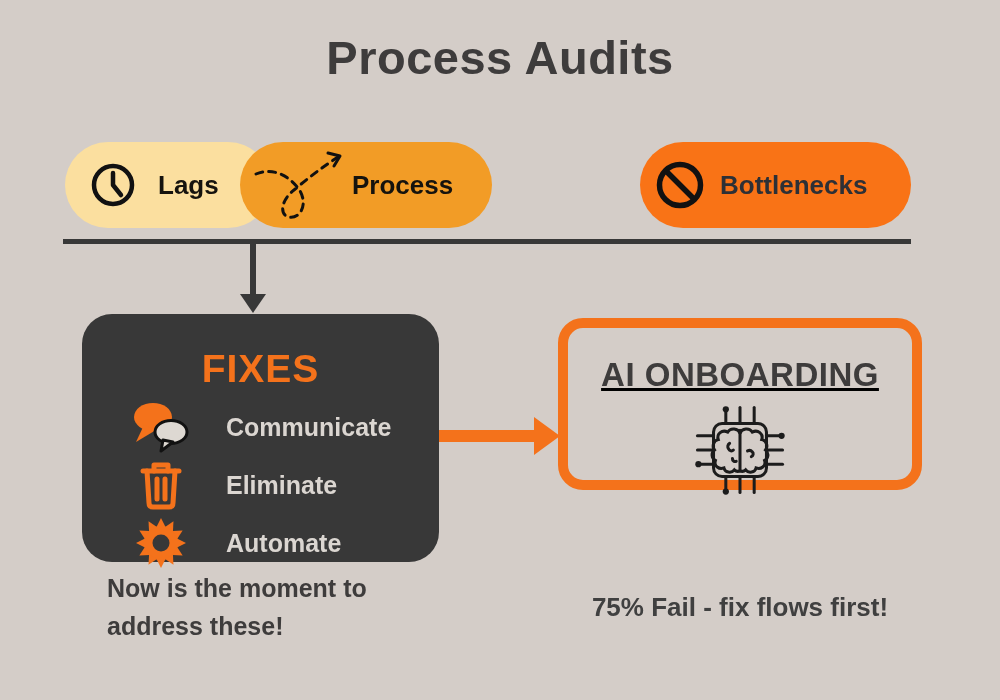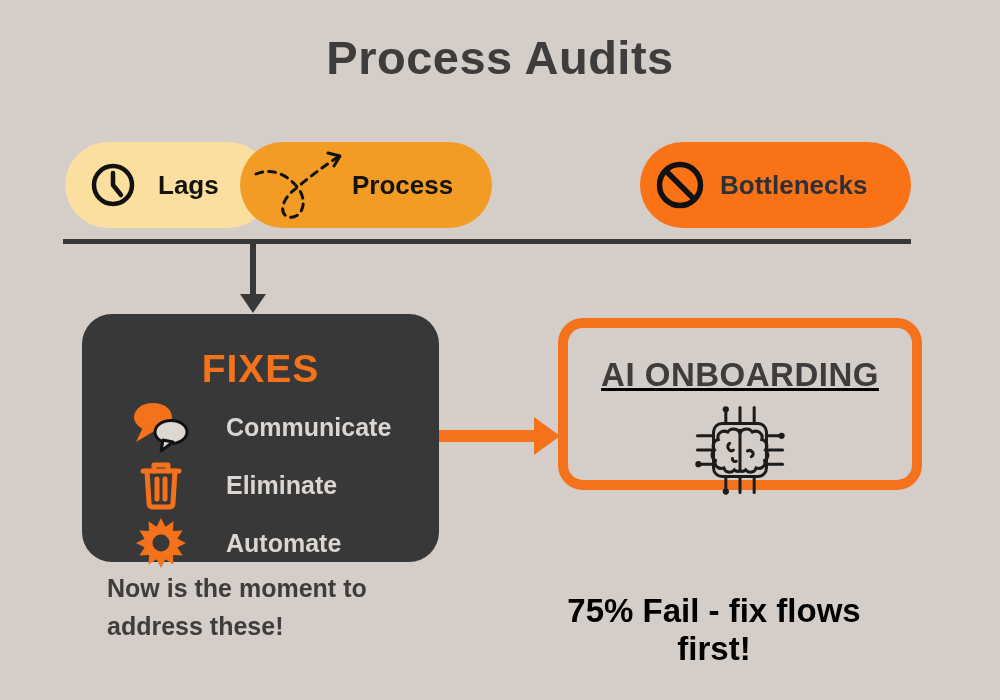--- a/index.html
+++ b/index.html
@@ -65,22 +65,22 @@
   .ai-box {
     position:absolute; left:558px; top:318px; width:364px; height:172px;
     border:10px solid #f4721b; border-radius:25px; background:transparent;text-decoration:underline;
   }
   .ai-title {
     text-align:center; margin-top:28px; font-size:33px; font-weight:bold;
     color:#3e3c3c; letter-spacing:0.5px;
   }
   .ai-icon { display:block; margin:4px auto 0; }
   .ai-caption {
-    position:absolute; left:532px; top:592px; width:364px; text-align:center;
-    font-size:33px; font-weight:bold; color:#000000;
+    position:absolute; left:558px; top:592px; width:364px; text-align:center;
+    font-size:26px; font-weight:bold; color:#404040;
   }
 </style>
 </head>
 <body>
 
 <div class="canvas">
 
   <div class="title">Process Audits</div>
 
   <div class="pill pill-lags" style="background-color: rgb(251, 223, 159);">

